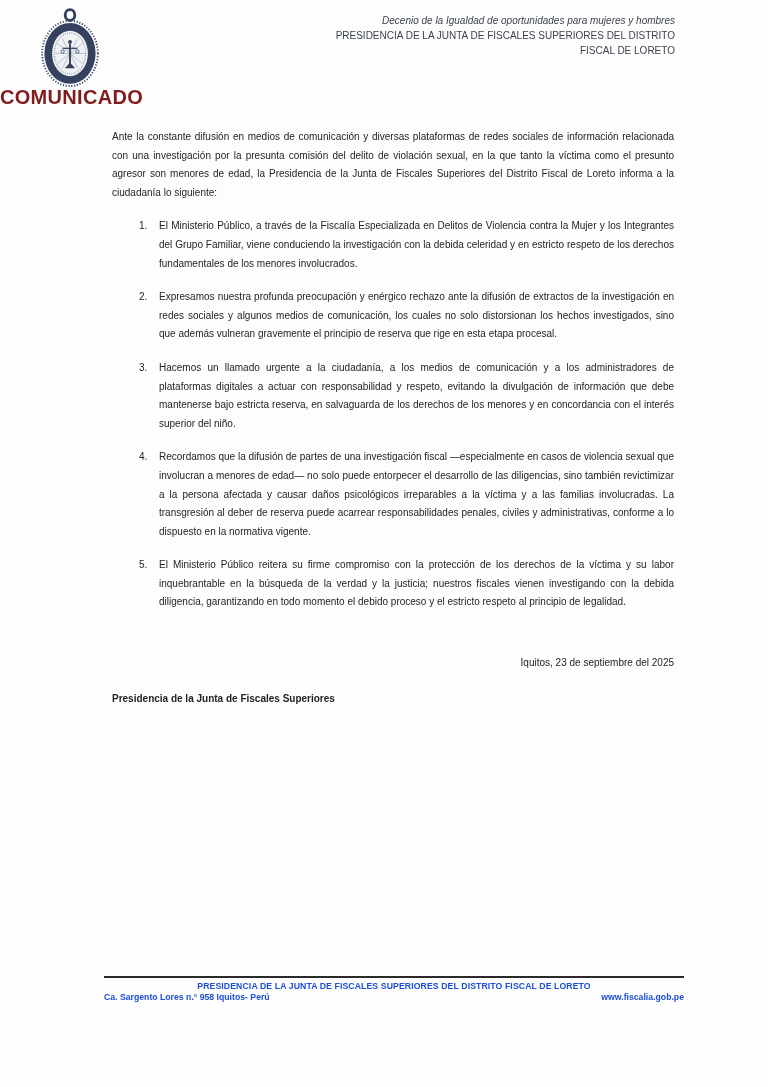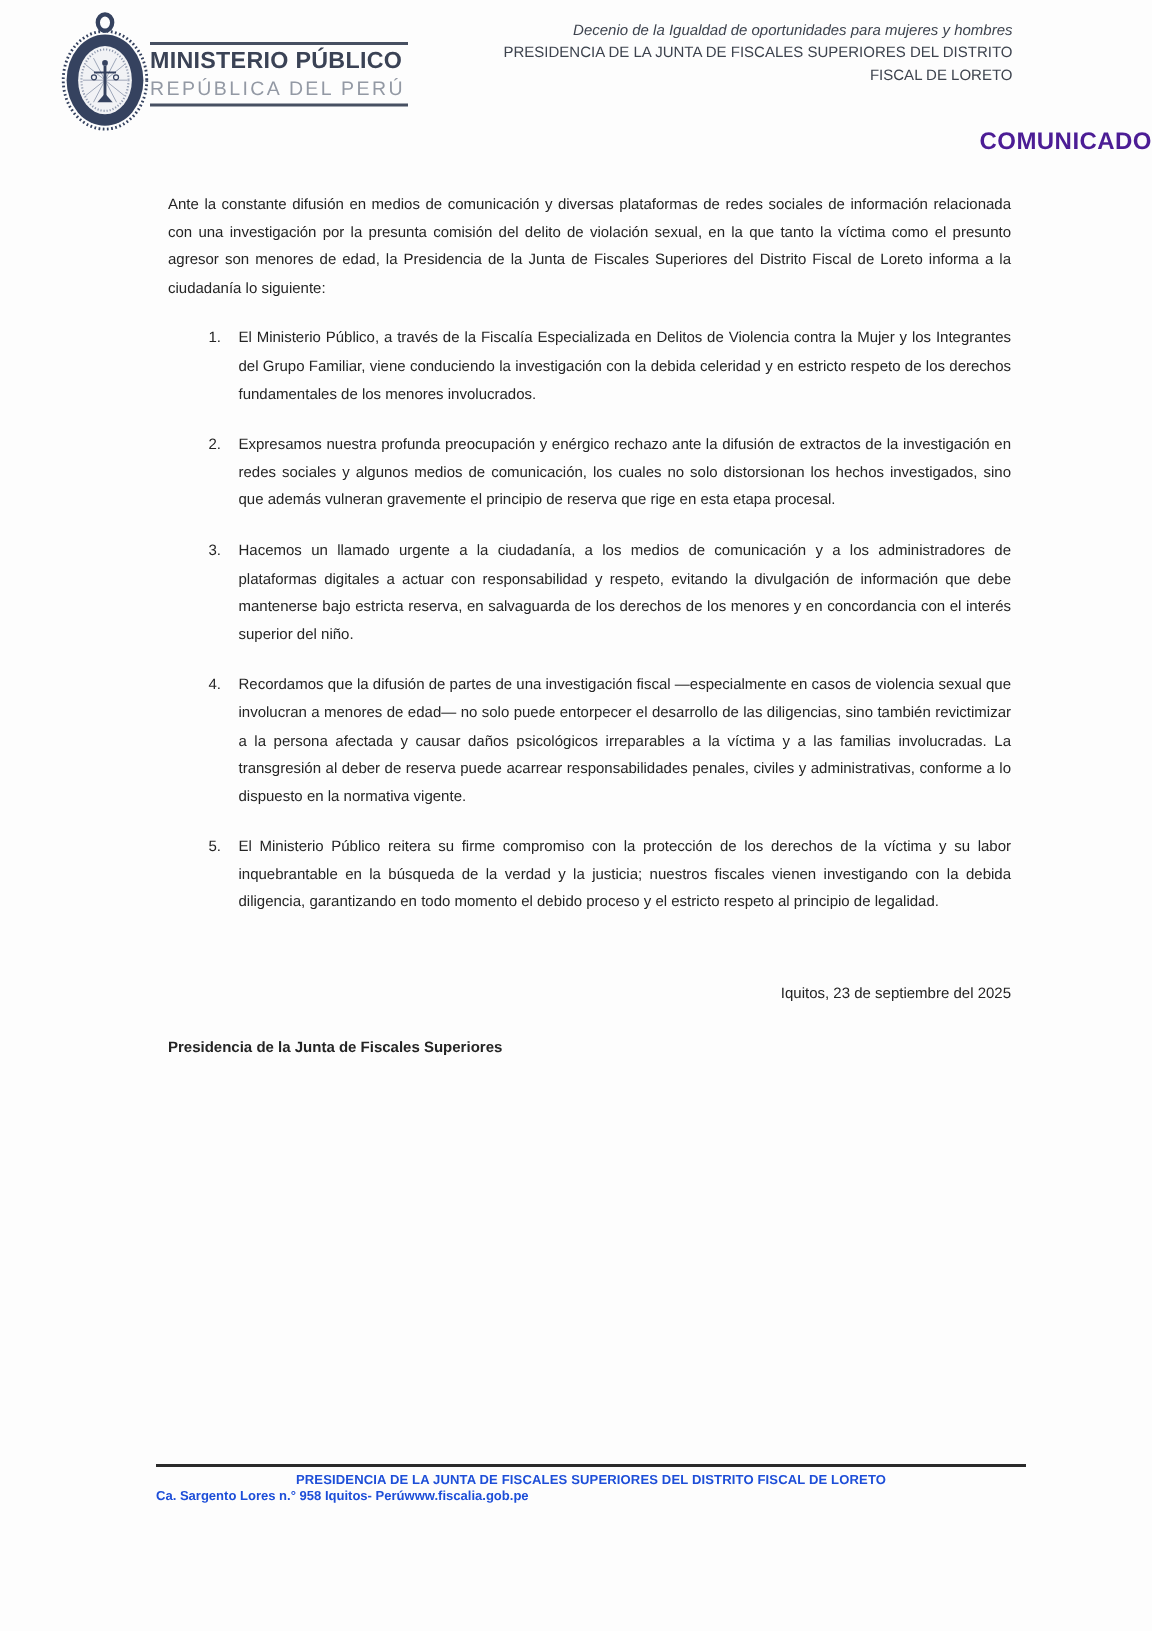--- a/index.html
+++ b/index.html
@@ -10,33 +10,33 @@
   }
   
   .seal { position:absolute; left:38px; top:8px; }
   .logo-text { position:absolute; left:100px; top:28px; width:172px; }
   .logo-rule { border-top:2px solid #475062; height:0; }
   .org-name { font-size:15.5px; font-weight:bold; color:#3a4255; letter-spacing:0.2px; margin-top:2px; white-space:nowrap; }
   .org-sub { font-size:13px; color:#9399a4; letter-spacing:1.6px; margin:1px 0 3px 0; white-space:nowrap; }
   .header-right { position:absolute; right:93px; top:14px; text-align:right; font-size:10px; line-height:14.8px; color:#3d434e; }
   .motto { font-style:italic; }
   
-  .doc-title { position:absolute; top:86px; left:0; width:100%; text-align:right; font-size:16px; font-weight:bold; letter-spacing:0.3px; color:#4c1d95; }
+  .doc-title { position:absolute; top:86px; left:0; width:100%; text-align:left; font-size:20px; font-weight:bold; letter-spacing:0.3px; color:#7f1d1d; }
   
   .body-block { position:absolute; top:128px; left:112px; width:562px; font-size:10px; line-height:18.6px; text-align:justify; }
   .intro { margin:0 0 15px 0; }
   .item { position:relative; padding-left:47px; margin-bottom:15px; }
   .item-num { position:absolute; left:27px; top:0; }
   .dateline { text-align:right; margin-top:42px; }
   .signature { text-align:left; font-weight:bold; margin-top:16px; line-height:19.5px; }
   
   .footer { position:absolute; left:104px; top:976px; width:580px; color:#1d4ed8; }
   .footer-rule { border-top:2px solid #2a2a2a; height:0; margin-bottom:3px; }
   .footer-office { text-align:center; font-weight:bold; font-size:8.7px; letter-spacing:0.1px; white-space:nowrap; }
-  .footer-row { display:flex; justify-content:flex-start; font-weight:bold; font-size:8.7px; margin-top:1px; }
+  .footer-row { display:flex; justify-content:space-between; font-weight:bold; font-size:8.7px; margin-top:1px; }
 </style>
 </head>
 <body>
 
 <div class="page">
 
   <svg class="seal" width="64" height="80" viewBox="0 0 100 125" xmlns="http://www.w3.org/2000/svg">
     <ellipse cx="50" cy="11" rx="7.5" ry="8.5" fill="none" stroke="#35425f" stroke-width="4.5"></ellipse>
     <ellipse cx="50" cy="71" rx="43.5" ry="51" fill="none" stroke="#35425f" stroke-width="3" stroke-dasharray="1.8 2.6"></ellipse>
     <ellipse cx="50" cy="71" rx="40" ry="47.5" fill="#35425f"></ellipse>
@@ -55,26 +55,20 @@
         <line x1="50" y1="71" x2="62" y2="94"></line>
     </g>
     <circle cx="50" cy="53" r="3" fill="#35425f"></circle>
     <line x1="50" y1="56" x2="50" y2="92" stroke="#35425f" stroke-width="3"></line>
     <line x1="38.5" y1="63" x2="61.5" y2="63" stroke="#35425f" stroke-width="2"></line>
     <circle cx="38.5" cy="68" r="2.6" fill="none" stroke="#35425f" stroke-width="1.3"></circle>
     <circle cx="61.5" cy="68" r="2.6" fill="none" stroke="#35425f" stroke-width="1.3"></circle>
     <polygon points="42,94 58,94 50,85" fill="#35425f"></polygon>
   </svg>
 
-  <div class="logo-text">
-    <div class="logo-rule"></div>
-    <div class="org-name">MINISTERIO PÚBLICO</div>
-    <div class="org-sub">REPÚBLICA DEL PERÚ</div>
-    <div class="logo-rule"></div>
-  </div>
 
   <div class="header-right">
     <div class="motto">Decenio de la Igualdad de oportunidades para mujeres y hombres</div>
     <div class="office">PRESIDENCIA DE LA JUNTA DE FISCALES SUPERIORES DEL DISTRITO</div>
     <div class="office">FISCAL DE LORETO</div>
   </div>
 
   <div class="doc-title">COMUNICADO</div>
 
   <div class="body-block">

